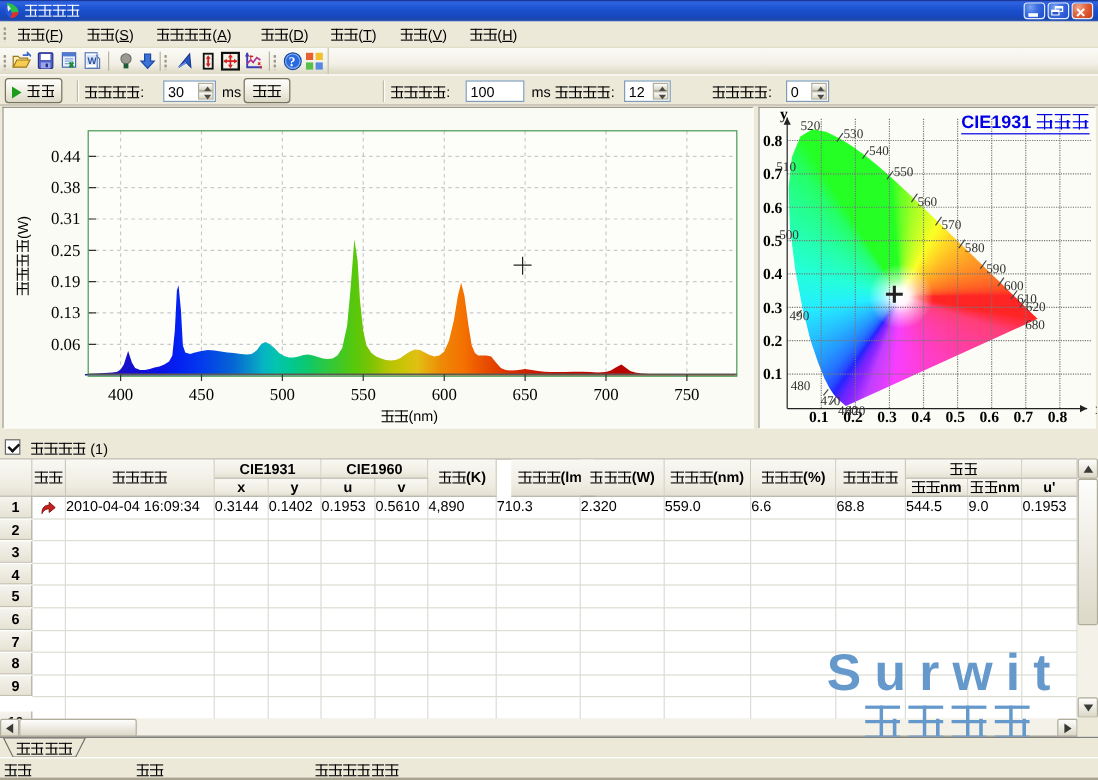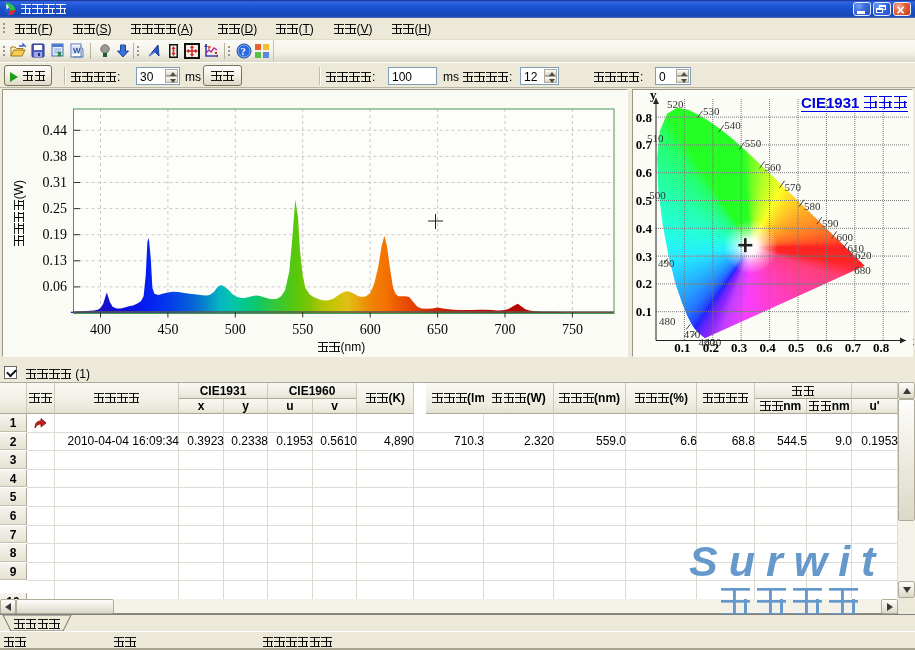--- a/index.html
+++ b/index.html
@@ -44,29 +44,29 @@
 #cietitle{position:absolute;left:168px;top:4px;color:#0000e6;font-weight:bold;font-size:15px;border-bottom:1px solid #0000e6;padding-bottom:0px}
 
 #reclab{position:absolute;left:25px;top:367px}
 #cbx{position:absolute;left:4px;top:366px;width:13px;height:13px;background:#fff;border:1px solid #666}
 #cbx:after{content:"";position:absolute;left:1.5px;top:2px;width:7px;height:4px;border-left:2px solid #111;border-bottom:2px solid #111;transform:rotate(-45deg)}
 #tbl{position:absolute;left:0px;top:382px;width:898px;height:217px;background:#fff;border-top:1px solid #aca899}
 .hc{position:absolute;background:linear-gradient(180deg,#f9f8f3 0,#efede2 70%,#e4e1d2 100%);border-right:1px solid #cdc9ba;border-bottom:1px solid #aca899;font-weight:bold;text-align:center;overflow:hidden}
 .rn{position:absolute;left:0;width:27px;background:linear-gradient(180deg,#f5f4ee,#e6e3d4);border-right:1px solid #aca899;border-bottom:1px solid #c4c0b0;font-weight:bold;text-align:center}
 .gvl{position:absolute;width:1px;background:#dcdcd4}
 .ghl{position:absolute;left:27px;height:1px;background:#dcdcd4}
-.cell{position:absolute;text-align:right;font-size:12px;padding-top:19px}
+.cell{position:absolute;text-align:left;font-size:12px;padding-top:0}
 
 .sbtn{position:absolute;background:linear-gradient(180deg,#fdfdfc,#dcd8c8);border:1px solid #b0ac9a;border-radius:2px}
 .arr{position:absolute;width:0;height:0}
 #vsb{position:absolute;left:898px;top:382px;width:17px;height:216px;background:#f4f2e8}
 #hsb{position:absolute;left:0;top:599px;width:898px;height:15px;background:#f4f2e8;border-bottom:1px solid #8e8b7a}
 #corner{position:absolute;left:898px;top:598px;width:17px;height:16px;background:#ece9d8}
 
-#wm1{position:absolute;left:689px;top:537px;width:220px;font-style:italic;font-weight:bold;font-size:43px;color:#6598cb;letter-spacing:11px}
+#wm1{position:absolute;left:689px;top:537px;width:220px;font-weight:bold;font-size:43px;color:#6598cb;letter-spacing:11px}
 #wm2{position:absolute;left:717px;top:584px;color:#6598cb;font-size:33px;font-style:italic}
 #wm2 .c{margin:0 3.5px}
 
 #tabrow{position:absolute;left:0;top:614px;width:915px;height:17px;background:#ece9d8;border-top:1px solid #808080}
 #tab{position:absolute;left:2px;top:0px;width:70px;height:17px;font-weight:bold;text-align:center;padding-top:2px}
 #status{position:absolute;left:0;top:631px;width:915px;height:19px;background:#ece9d8;border-top:1px solid #fff}
 #status .f{position:absolute;top:3px}
 #botline{position:absolute;left:0;top:648px;width:915px;height:2px;background:#a8a490}
 </style></head><body>
 <div id="win">
@@ -423,22 +423,22 @@
       <div class="ghl" style="top:67.2px;width:871px"></div>
       <div class="ghl" style="top:85.8px;width:871px"></div>
       <div class="ghl" style="top:104.4px;width:871px"></div>
       <div class="ghl" style="top:123.0px;width:871px"></div>
       <div class="ghl" style="top:141.6px;width:871px"></div>
       <div class="ghl" style="top:160.2px;width:871px"></div>
       <div class="ghl" style="top:178.8px;width:871px"></div>
       <div class="ghl" style="top:197.4px;width:871px"></div>
       <div class="ghl" style="top:216.0px;width:871px"></div>
       <div class="cell" style="left:55px;top:31.5px;width:124px">2010-04-04 16:09:34</div>
-      <div class="cell" style="left:179px;top:31.5px;width:45px">0.3923</div>
-      <div class="cell" style="left:224px;top:31.5px;width:44px">0.2338</div>
+      <div class="cell" style="left:179px;top:31.5px;width:45px">0.3144</div>
+      <div class="cell" style="left:224px;top:31.5px;width:44px">0.1402</div>
       <div class="cell" style="left:268px;top:31.5px;width:45px">0.1953</div>
       <div class="cell" style="left:313px;top:31.5px;width:44px">0.5610</div>
       <div class="cell" style="left:357px;top:31.5px;width:57px">4,890</div>
       <div class="cell" style="left:414px;top:31.5px;width:70px">710.3</div>
       <div class="cell" style="left:484px;top:31.5px;width:70px">2.320</div>
       <div class="cell" style="left:554px;top:31.5px;width:72px">559.0</div>
       <div class="cell" style="left:626px;top:31.5px;width:71px">6.6</div>
       <div class="cell" style="left:697px;top:31.5px;width:58px">68.8</div>
       <div class="cell" style="left:755px;top:31.5px;width:52px">544.5</div>
       <div class="cell" style="left:807px;top:31.5px;width:45px">9.0</div>

